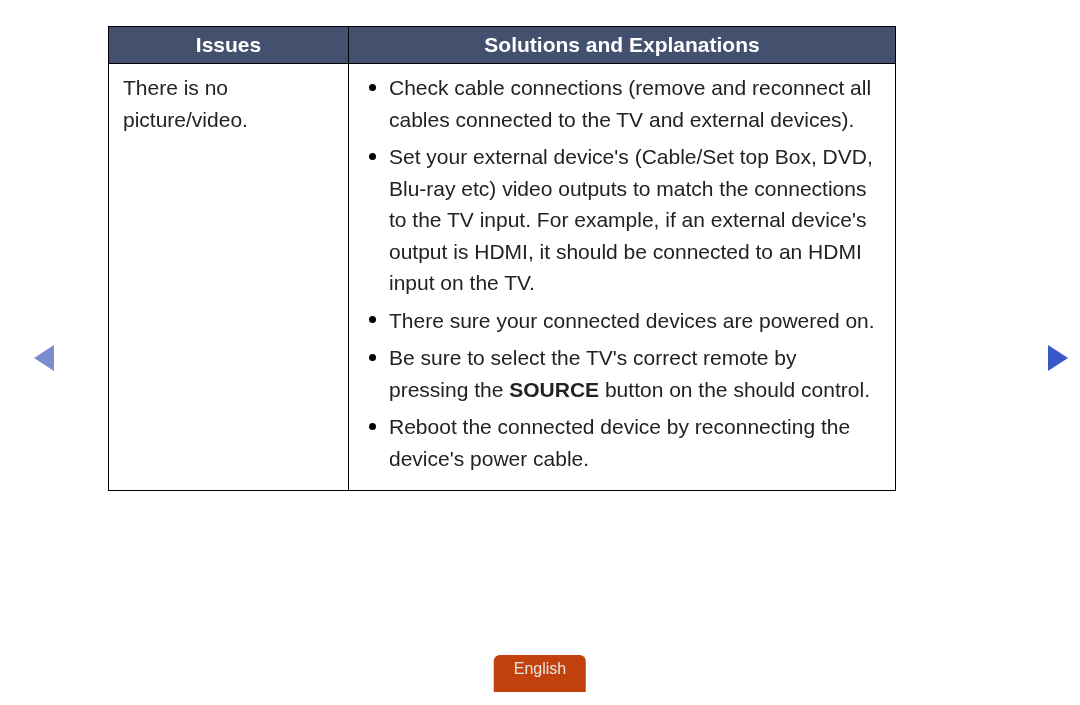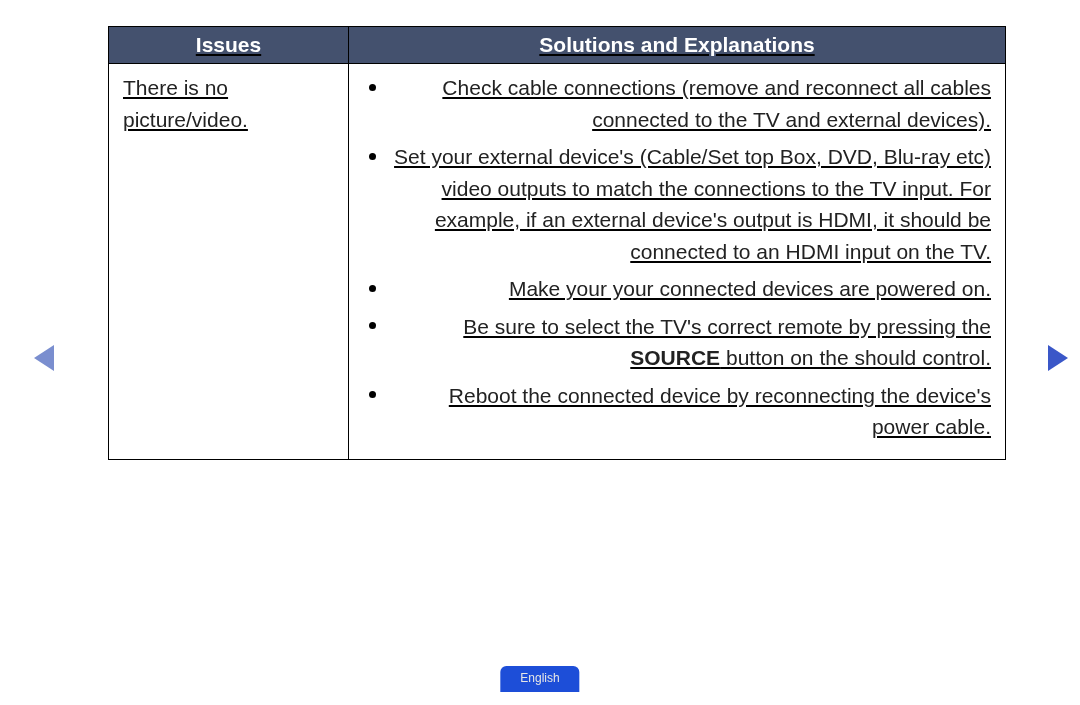--- a/index.html
+++ b/index.html
@@ -1,44 +1,43 @@
 <!DOCTYPE html>
 <html><head>
 <meta charset="utf-8">
 <style>
   * { box-sizing: border-box; margin: 0; padding: 0; }
   html, body { width: 1080px; height: 705px; font-family: Arial, Helvetica, sans-serif; background: #fff; position: relative; }
   .table {
     position: absolute;
     top: 26px;
     left: 108px;
-    width: 898px;
+    width: 788px;
     border-collapse: collapse;
     border: 1px solid #000;
-    text-decoration: underline;
   }
   .table th {
     background: #44516e;
     color: #fff;
     font-weight: bold;
     font-size: 21px;
     padding: 6px 8px;
     text-align: center;
     border: 1px solid #000;
   }
   .table th.issues { width: 240px; }
   .table td {
     border: 1px solid #000;
     vertical-align: top;
     padding: 8px 14px 10px 14px;
     font-size: 21px;
     color: #222;
     line-height: 1.5;
   }
-  ul { list-style: none; padding-left: 6px; text-align: right; }
+  ul { list-style: none; padding-left: 6px; }
   ul li { position: relative; padding-left: 20px; margin-bottom: 6px; }
   ul li::before {
     content: "";
     position: absolute;
     left: 0;
     top: 0.55em;
     width: 7px;
     height: 7px;
     background: #000;
     border-radius: 50%;
@@ -60,45 +59,45 @@
     right: 12px;
     border-top: 13px solid transparent;
     border-bottom: 13px solid transparent;
     border-left: 20px solid #3a57c8;
   }
   .lang-badge {
     position: absolute;
     bottom: 13px;
     left: 50%;
     transform: translateX(-50%);
-    background: #1d4ed8;
+    background: #c2410c;
     color: #e6e6e6;
-    font-size: 12px;
-    padding: 5px 20px 7px 20px;
+    font-size: 16px;
+    padding: 5px 20px 14px 20px;
     border-radius: 6px 6px 0 0;
   }
 </style>
 </head>
 <body>
 
 <table class="table">
   <thead>
     <tr>
       <th class="issues">Issues</th>
       <th>Solutions and Explanations</th>
     </tr>
   </thead>
   <tbody>
     <tr>
       <td>There is no picture/video.</td>
       <td>
         <ul>
           <li><span>Check cable connections (remove and reconnect all cables connected to the TV and external devices).</span><span class="bold"></span><span></span></li>
           <li><span>Set your external device's (Cable/Set top Box, DVD, Blu-ray etc) video outputs to match the connections to the TV input. For example, if an external device's output is HDMI, it should be connected to an HDMI input on the TV.</span><span class="bold"></span><span></span></li>
-          <li><span>Make your your connected devices are powered on.</span><span class="bold"></span><span></span></li>
+          <li><span>There sure your connected devices are powered on.</span><span class="bold"></span><span></span></li>
           <li><span>Be sure to select the TV's correct remote by pressing the </span><span class="bold">SOURCE</span><span> button on the should control.</span></li>
           <li><span>Reboot the connected device by reconnecting the device's power cable.</span><span class="bold"></span><span></span></li>
         </ul>
       </td>
     </tr>
   </tbody>
 </table>
 
 <div class="nav-left"></div>
 <div class="nav-right"></div>

